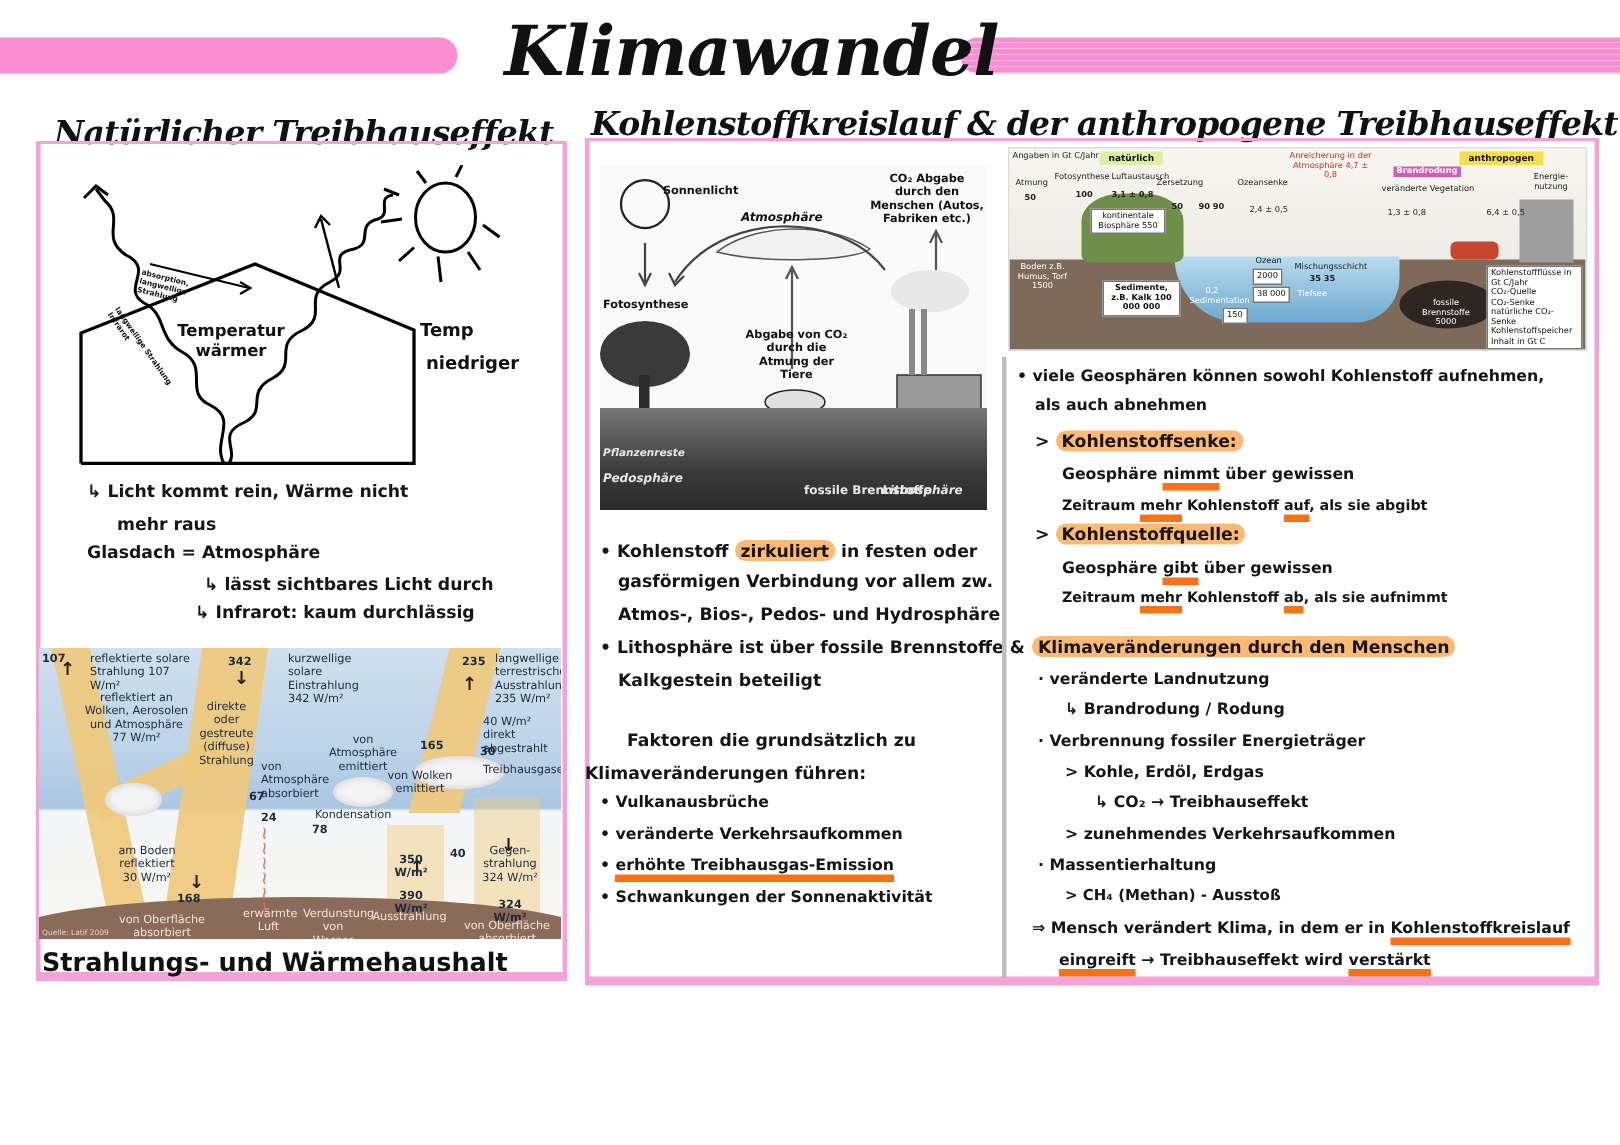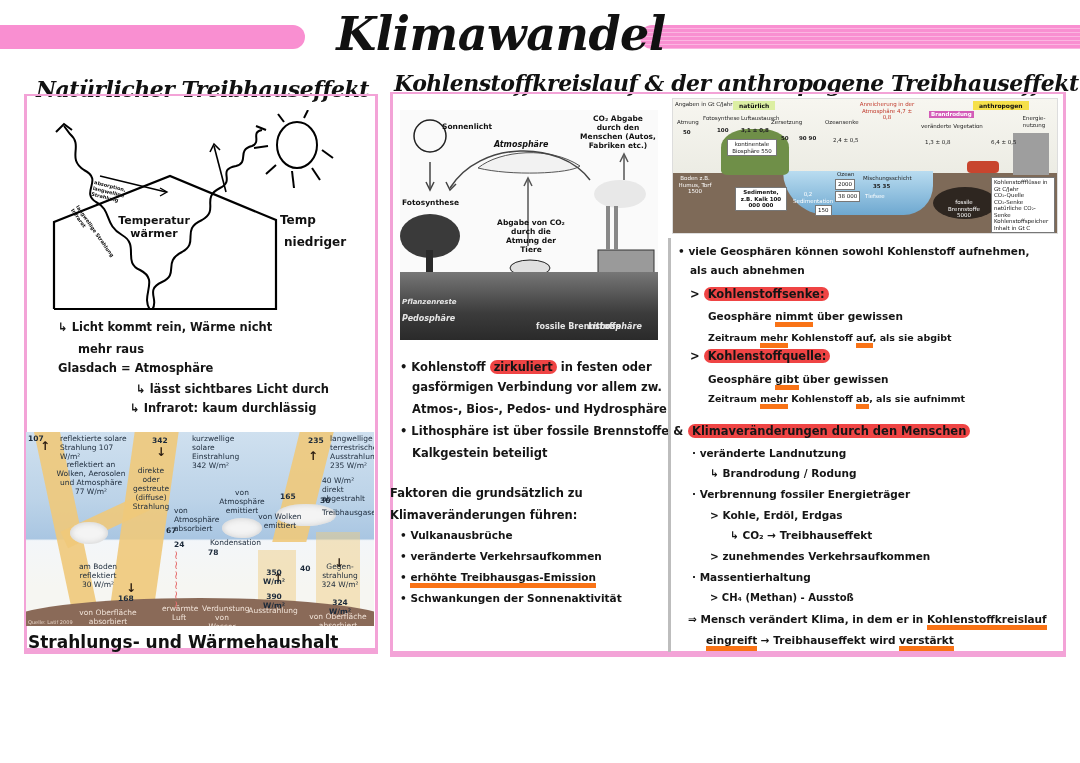--- a/index.html
+++ b/index.html
@@ -49,21 +49,21 @@
   .cc .lbl.w { color: #e6e6e6; font-style: italic; font-size: 8px; }
 
   
   .ccc { position: absolute; left: 672px; top: 98px; width: 386px; height: 136px; background: #f5f4ee; overflow: hidden; border: 1px solid #ddd; }
   .ccc .lbl { position: absolute; font-size: 5.5px; line-height: 6.5px; color: #222; text-align: center; }
   .ccc .tag { position: absolute; font-size: 6px; font-weight: bold; padding: 1px 6px; }
   .ccc .box { position: absolute; background: #fff; border: 1px solid #777; font-size: 5.5px; line-height: 6.5px; text-align: center; padding: 1px 2px; }
 
   .vline { position: absolute; left: 668px; top: 238px; width: 3px; height: 414px; background: #bdbdbd; }
 
-  .hl { background: #ef4444; border-radius: 8px; padding: 0 4px; }
+  .hl { background: #fdba74; border-radius: 8px; padding: 0 4px; }
   .ul { border-bottom: 5px solid #f97316; }
 </style>
 </head>
 <body>
 
 <div class="title-stripe-left"></div>
 <div class="title-stripe-right"></div>
 <div class="main-title script">Klimawandel</div>
 
 <div class="sec-title sec1-title script">Natürlicher Treibhauseffekt</div>
@@ -194,21 +194,21 @@
   <div class="lbl w" style="left:104px;top:212px;font-style:normal;padding-left:32px;">fossile Brennstoffe</div>
   <div class="lbl w" style="left:188px;top:212px;">Lithosphäre</div>
 </div>
 
 <div class="note" style="left:400px;top:356px;">• <span>Kohlenstoff</span> <span class="hl">zirkuliert</span> <span>in festen oder</span></div>
 <div class="note" style="left:412px;top:376px;">gasförmigen Verbindung vor allem zw.</div>
 <div class="note" style="left:412px;top:398px;">Atmos-, Bios-, Pedos- und Hydrosphäre</div>
 <div class="note" style="left:400px;top:420px;">• <span>Lithosphäre ist über fossile Brennstoffe &amp;</span></div>
 <div class="note" style="left:412px;top:442px;">Kalkgestein beteiligt</div>
 
-<div class="note" style="left:390px;top:482px;">Faktoren die grundsätzlich zu</div>
+<div class="note" style="left:390px;top:482px;padding-left:28px;">Faktoren die grundsätzlich zu</div>
 <div class="note" style="left:390px;top:504px;">Klimaveränderungen führen:</div>
 <div class="note" style="left:400px;top:524px;font-size:10.5px;">• <span>Vulkanausbrüche</span></div>
 <div class="note" style="left:400px;top:545px;font-size:10.5px;">• <span>veränderte Verkehrsaufkommen</span></div>
 <div class="note" style="left:400px;top:566px;font-size:10.5px;">• <span class="ul">erhöhte Treibhausgas-Emission</span></div>
 <div class="note" style="left:400px;top:587px;font-size:10.5px;">• <span>Schwankungen der Sonnenaktivität</span></div>
 
 <div class="ccc">
   <div style="position:absolute;left:0;right:0;top:0;height:74px;background:linear-gradient(180deg,#f7f6f0,#ecece4);"></div>
   <div style="position:absolute;left:0;right:0;top:74px;bottom:0;background:#7e6a58;"></div>
   <div style="position:absolute;left:110px;top:72px;width:150px;height:44px;background:linear-gradient(180deg,#b9dcf0,#6ea8d0);border-radius:0 0 40px 60px;"></div>

